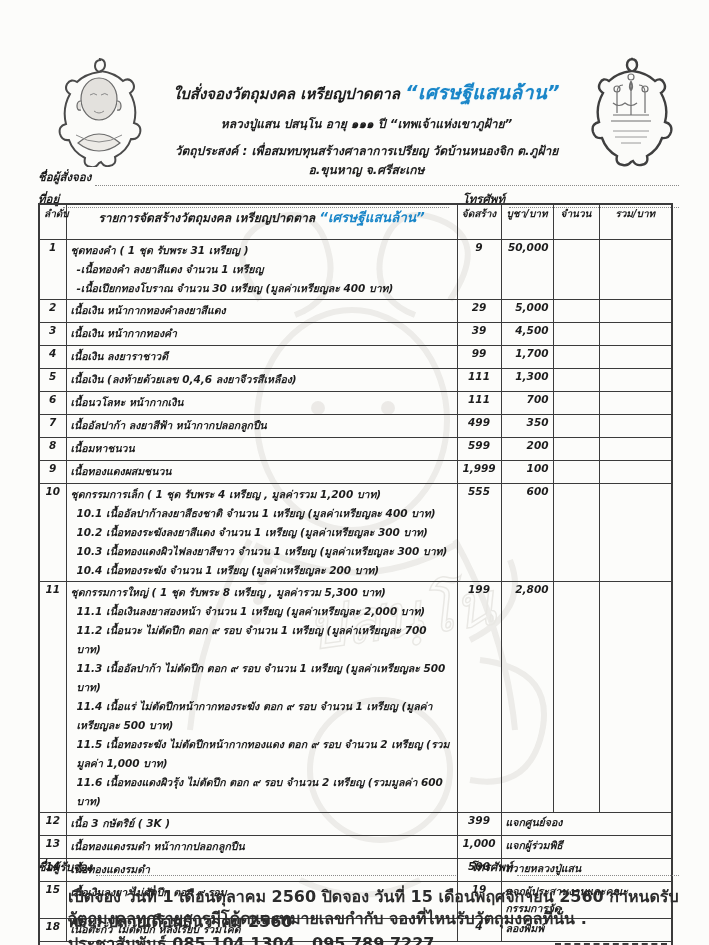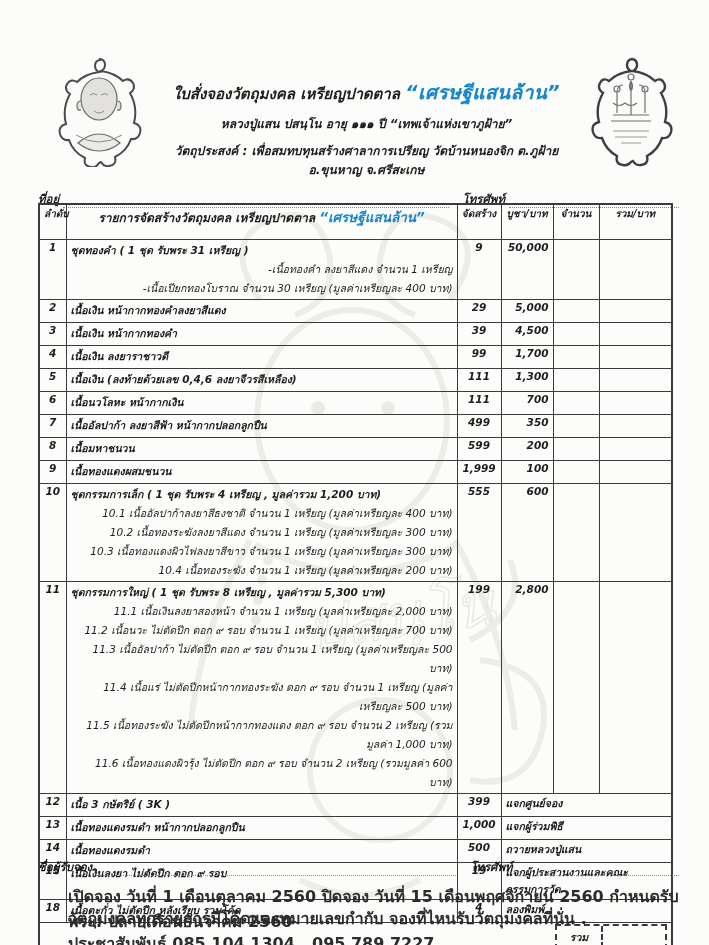--- a/index.html
+++ b/index.html
@@ -44,21 +44,21 @@
   table.items th,table.items td{border:1px solid #3b3b3b;padding:1px 4px;vertical-align:top;background:transparent;}
   table.items{border:2px solid #3b3b3b;}
   thead th{font-weight:bold;text-align:center;height:32px;vertical-align:middle;padding:2px;}
   th.h-desc{font-size:12px;margin-left:40px;}
   th.h-desc .hl{color:#1a86c8;font-size:13.5px;}
   th.h-small{font-size:10px;}
   td.c-no{text-align:center;font-weight:bold;}
   td.c-made,td.c-price{text-align:center;font-weight:bold;white-space:nowrap;}
   td.c-price{text-align:right;padding-right:7px;}
   .main-line{font-weight:bold;line-height:19px;}
-  .sub-line{font-weight:normal;line-height:19px;padding-left:6px;text-align:right;}
+  .sub-line{font-weight:bold;line-height:19px;padding-left:6px;}
   td.c-note{font-weight:bold;text-align:left;padding-left:6px;}
   tr.simple td{height:20px;}
   
   td.total-cell{border-left:none;border-right:none;height:24px;position:relative;padding:0;}
   .total-box{
     position:absolute;right:4px;top:1px;
     display:flex;border:2px dashed #3b3b3b;height:22px;width:108px;
   }
   .total-box .tb-label{flex:0 0 44px;border-right:2px dashed #3b3b3b;display:flex;align-items:center;justify-content:center;font-weight:bold;font-size:10.5px;}
   .total-box .tb-value{flex:1 1 auto;}
@@ -136,20 +136,24 @@
           <path d="M30 60 h36 M28 66 h40"></path>
           <path d="M36 48 q6 5 12 0 q6 5 12 0" transform="translate(-6 0)"></path>
         </g>
         <g stroke="#9a9a9a" stroke-width="1" fill="none">
           <path d="M30 76 h36 M32 82 h32 M38 88 h20"></path>
         </g>
       </svg>
     </div>
   </div>
 
+  <div class="line-row" style="top:168px;">
+    <span class="lbl">ชื่อผู้สั่งจอง</span>
+    <span class="dots"></span>
+  </div>
   <div class="line-row" style="top:190px;">
     <span class="lbl">ที่อยู่</span>
     <span class="dots"></span>
     <span class="lbl gap">โทรศัพท์</span>
     <span class="dots short"></span>
   </div>
 
   <table class="items">
     <colgroup>
       <col class="c-no">

